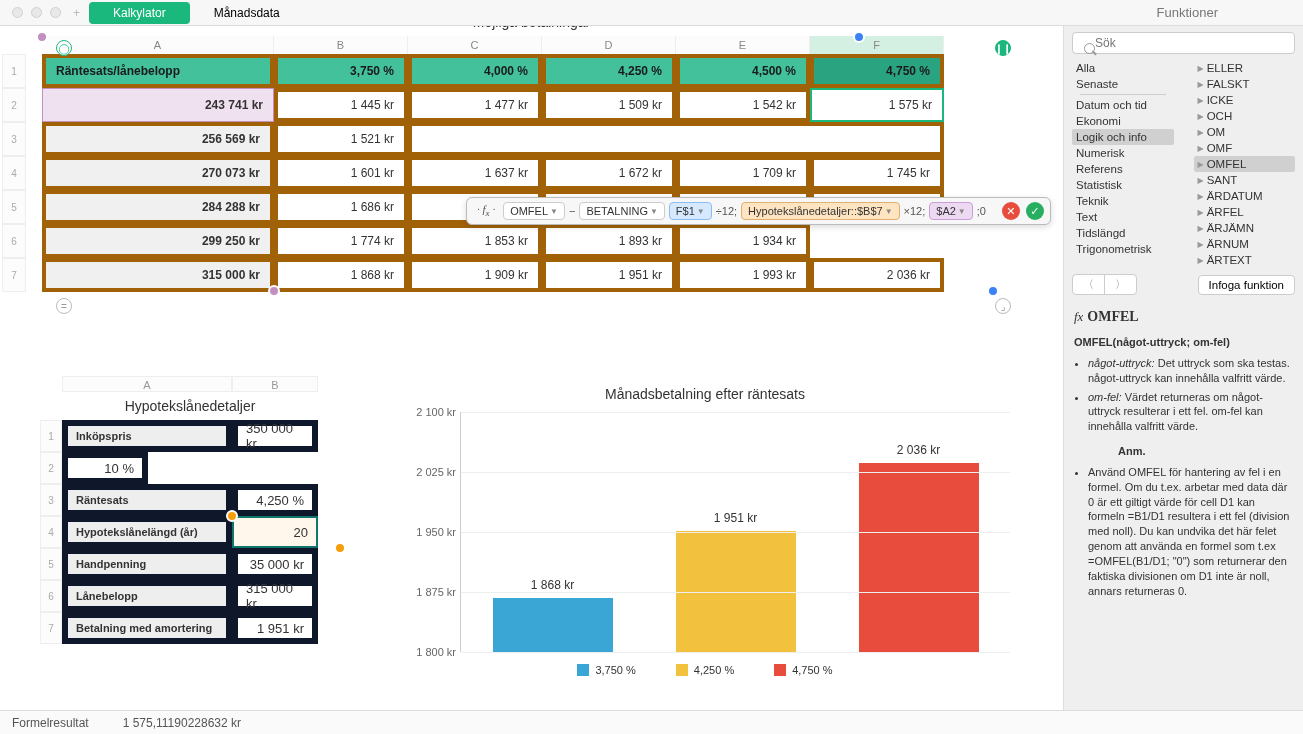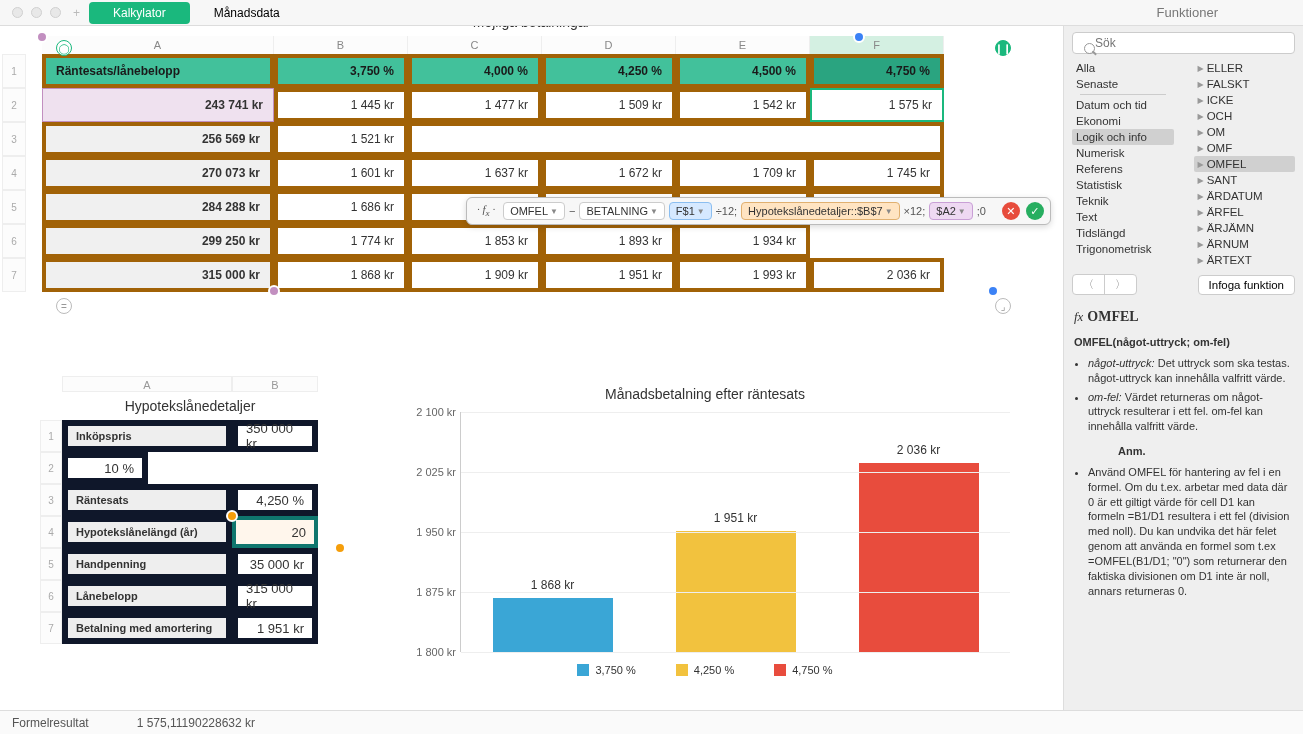--- a/index.html
+++ b/index.html
@@ -6,21 +6,21 @@
   body { font-family: -apple-system, Helvetica, Arial, sans-serif; font-size: 12px; background: #f5f5f5; color: #333; width: 1303px; height: 734px; overflow: hidden; position: relative; }
   .topbar { height: 26px; background: #f7f7f7; border-bottom: 1px solid #ddd; display: flex; align-items: center; }
   .win-controls { display: flex; gap: 8px; padding: 0 12px; }
   .win-dot { width: 11px; height: 11px; border-radius: 50%; background: #e8e8e8; border: 0.5px solid #d0d0d0; }
   .tab { padding: 4px 24px; border-radius: 4px; color: #000000; }
   .tab.active { background: #1ab87d; color: #fff; }
   .sidebar-title { position: absolute; right: 85px; top: 5px; color: #777; font-size: 13px; }
   .main { display: flex; height: calc(100% - 26px - 24px); }
   .sheet-area { flex: 1; background: #fff; position: relative; padding: 8px 2px; overflow: hidden; }
   .panel { width: 240px; background: #efefef; border-left: 1px solid #ddd; display: flex; flex-direction: column; }
-  .statusbar { height: 24px; border-top: 1px solid #ddd; background: #fafafa; display: flex; align-items: center; padding: 0 12px; gap: 48px; color: #555; }
+  .statusbar { height: 24px; border-top: 1px solid #ddd; background: #fafafa; display: flex; align-items: center; padding: 0 12px; gap: 34px; color: #555; }
 
   
   .ss { position: relative; }
   .ss-title { text-align: center; padding: 6px 0 8px; font-size: 14px; font-weight: 500; }
   .col-hdrs { display: flex; margin-left: 40px; }
   .col-hdr { text-align: center; color: #888; border-right: 1px solid #eee; background: #fcfcfc; height: 18px; line-height: 18px; font-size: 11px; }
   .col-hdr.sel { background: #d4f0e2; }
   .row { display: flex; height: 34px; }
   .row-hdr { width: 24px; min-width: 24px; text-align: center; color: #aaa; border: 1px solid #eee; background: #fcfcfc; font-size: 10px; display: flex; align-items: center; justify-content: center; }
   .row-gap { width: 16px; min-width: 16px; }
@@ -51,21 +51,21 @@
   .circ.green { background: #27ae60; margin-left: 2px; }
 
   
   .details-wrap { position: absolute; top: 350px; left: 40px; width: 300px; }
   .details-title { text-align: center; font-size: 14px; padding: 6px; }
   .det-row { display: flex; height: 32px; }
   .det-row .row-hdr { width: 22px; min-width: 22px; }
   .det-cell { border: 6px solid #0f172a; display: flex; align-items: center; padding: 0 8px; }
   .det-cell.lab { width: 170px; background: #eee; font-weight: 600; justify-content: flex-start; font-size: 11px; }
   .det-cell.val { width: 86px; justify-content: flex-end; font-size: 13px; }
-  .det-cell.sel-orange { border: 4px solid #0f766e; background: #fff6ec; }
+  .det-cell.sel-orange { border: 2px solid #0f766e; background: #fff6ec; }
   .det-col-hdrs { display: flex; margin-left: 22px; }
   .det-col-hdr { text-align: center; color: #999; font-size: 11px; height: 16px; line-height: 16px; border: 1px solid #eee; background: #fcfcfc; }
 
   
   .chart-wrap { position: absolute; top: 360px; left: 400px; width: 610px; }
   .chart-title { text-align: center; font-size: 14px; margin-bottom: 10px; }
   .chart-area { position: relative; height: 240px; border-left: 1px solid #ccc; margin-left: 60px; }
   .y-tick { position: absolute; left: -60px; width: 55px; text-align: right; font-size: 11px; color: #666; transform: translateY(-50%); }
   .grid-line { position: absolute; left: 0; right: 0; border-top: 1px solid #eee; }
   .bars { position: absolute; bottom: 0; left: 0; right: 0; height: 100%; display: flex; justify-content: space-around; align-items: flex-end; }

